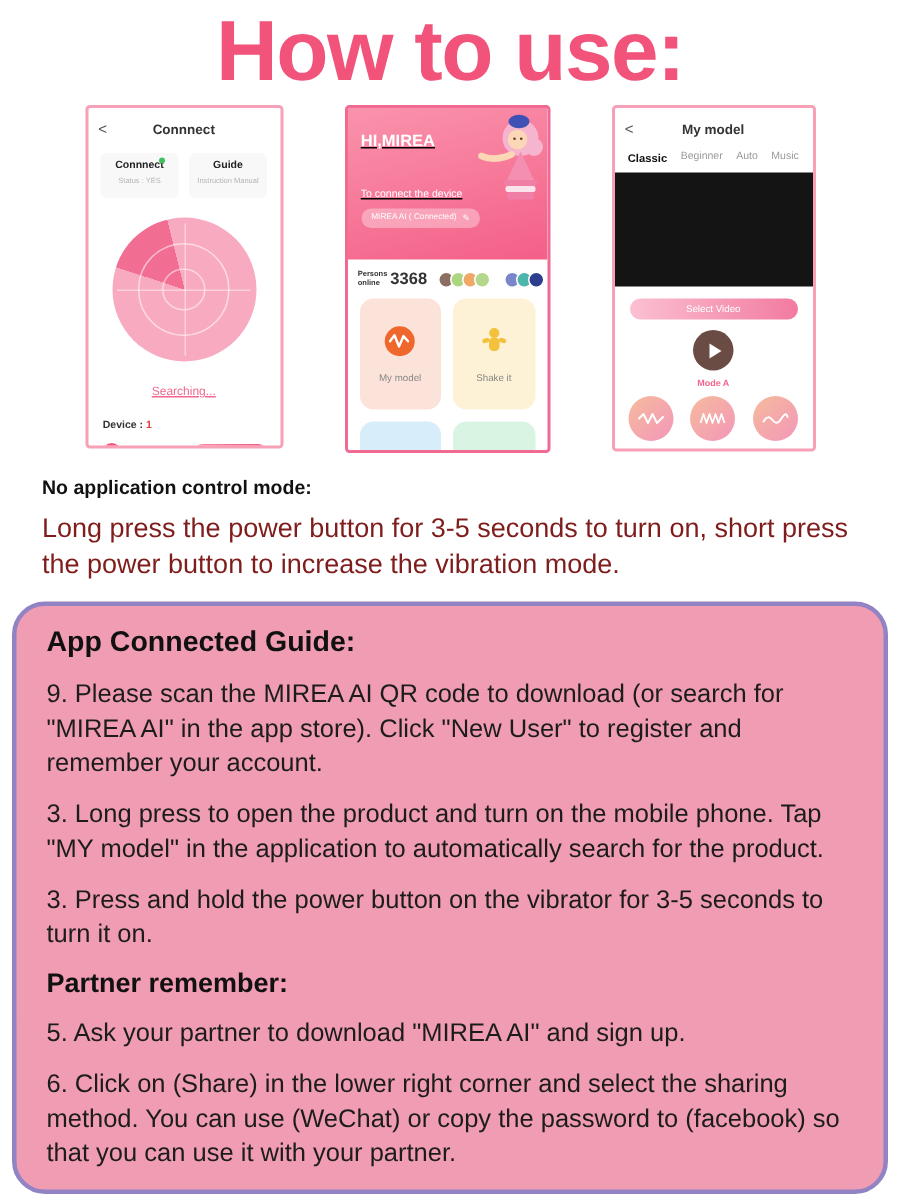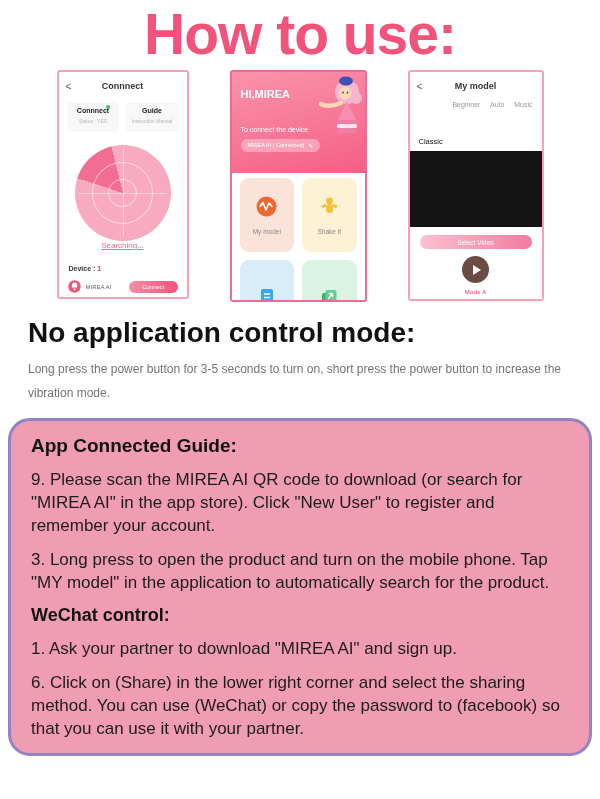--- a/index.html
+++ b/index.html
@@ -24,63 +24,63 @@
   .green-dot{position:absolute;top:3px;right:9px;width:4px;height:4px;border-radius:50%;background:#3ec25e;}
   .tc-label{font-size:7px;font-weight:bold;color:#222;}
   .tc-sub{font-size:5px;color:#b5b5b5;margin-top:4px;}
   .radar{width:96px;height:96px;border-radius:50%;margin:13px auto 0;background:#f8abc0;position:relative;}
   .radar-sweep{position:absolute;inset:0;border-radius:50%;background:conic-gradient(from 288deg, rgba(241,94,135,.8) 0 58deg, rgba(0,0,0,0) 58deg);}
   .radar-ring{position:absolute;border:1px solid rgba(255,255,255,.55);border-radius:50%;}
   .r1{inset:18%;}
   .r2{inset:35%;}
   .cross-h{position:absolute;left:4%;right:4%;top:50%;height:1px;background:rgba(255,255,255,.45);}
   .cross-v{position:absolute;top:4%;bottom:4%;left:50%;width:1px;background:rgba(255,255,255,.45);}
-  .searching{color:#f2688f;font-size:8px;text-align:center;text-decoration:underline;}
+  .searching{color:#f2688f;font-size:8px;text-align:center;margin-top:15px;text-decoration:underline;}
   .device-label{font-size:7px;font-weight:bold;color:#333;margin:15px 0 0 10px;}
   .device-label .red{color:#e53935;}
   .device-row{display:flex;align-items:center;margin:8px 9px 0;}
   .dev-name{font-size:6px;color:#666;margin-left:5px;flex:1;text-align:left;}
   .connect-btn{background:linear-gradient(90deg,#f98ba6,#f2547c);color:#fff;font-size:6px;padding:3px 13px;border-radius:9px;border:none;}
 
   
-  .p2-header{height:101px;background:linear-gradient(165deg,#fa93ac 0%,#f45f87 100%);position:relative;padding:8px 9px 0;box-sizing:border-box;}
+  .p2-header{height:101px;background:linear-gradient(165deg,#fa93ac 0%,#f45f87 100%);position:relative;padding:8px 9px 0;box-sizing:border-box;text-decoration:underline;}
   .greeting{color:#fff;font-weight:bold;font-size:11px;margin-top:8px;}
   .mascot{position:absolute;right:3px;top:2px;}
   .hint{color:#fff;font-size:7px;margin-top:26px;}
   .pill{margin-top:5px;background:rgba(255,255,255,.35);border-radius:8px;height:13px;display:inline-flex;align-items:center;padding:0 7px;gap:4px;}
   .pill-text{font-size:5.5px;color:#fff;}
   .link-ic{font-size:6px;color:#fff;}
   .persons-row{display:flex;align-items:center;padding:7px 7px 2px;}
   .persons-label{font-size:5px;font-weight:bold;color:#333;line-height:6px;}
   .persons-count{font-size:11px;font-weight:bold;color:#333;margin-left:2px;}
   .avatar-row{display:flex;margin-left:7px;align-items:center;}
   .avatar{width:11px;height:11px;border-radius:50%;border:1px solid #fff;margin-left:-3px;box-sizing:border-box;display:inline-block;}
   .avatar:first-child{margin-left:0;}
   .avatar-gap{margin-left:9px !important;}
   .cards{display:grid;grid-template-columns:1fr 1fr;gap:8px;padding:5px 8px 0;}
   .card{height:74px;border-radius:9px;display:flex;flex-direction:column;align-items:center;justify-content:center;gap:11px;}
   .c0{background:#fce3da;} .c1{background:#fdf2d5;} .c2{background:#d7edf9;} .c3{background:#d9f4e2;}
   .card-label{font-size:6.5px;color:#888;}
 
   
   .p3-tabs{display:flex;justify-content:space-between;padding:0 9px;margin:6px 0 5px;font-size:7px;color:#9a9a9a;}
-  .p3-tabs .active{color:#111;font-weight:normal;font-size:7.5px;margin-top:36px;}
+  .p3-tabs .active{color:#111;font-weight:bold;font-size:7.5px;}
   .video{height:76px;background:#141414;}
   .select-video{margin:8px auto 0;width:112px;height:14px;border-radius:7px;background:linear-gradient(90deg,#fbc0d1,#f27ba0);color:#fff;font-size:6.5px;display:flex;align-items:center;justify-content:center;border:none;}
   .play-btn{width:27px;height:27px;border-radius:50%;background:#6b4c44;margin:7px auto 0;display:flex;align-items:center;justify-content:center;border:none;padding:0;}
   .play-tri{width:0;height:0;border-left:8px solid #fff;border-top:5px solid transparent;border-bottom:5px solid transparent;margin-left:2px;}
   .mode-current{color:#f2688f;font-size:6px;text-align:center;margin-top:6px;font-weight:bold;}
   .modes{display:flex;justify-content:space-around;padding:0 4px;margin-top:5px;}
   .mode{display:flex;flex-direction:column;align-items:center;gap:5px;border:none;background:none;padding:0;}
   .mode-circle{width:30px;height:30px;border-radius:50%;background:linear-gradient(135deg,#f6bb9d 0%,#f39ab6 90%);display:flex;align-items:center;justify-content:center;}
   .mode-label{font-size:5.5px;color:#444;font-weight:bold;}
 
   
-  .no-app-heading{font-size:28px;font-weight:bold;color:#111;margin:15px 28px 0;}
-  .body-text{font-size:12px;color:#737373;line-height:24px;margin:8px 28px 0;}
+  .no-app-heading{font-size:13px;font-weight:bold;color:#111;margin:15px 28px 0;}
+  .body-text{font-size:18px;color:#7f1d1d;line-height:24px;margin:8px 28px 0;}
 
   .guide-box{margin:13px 8px 0;background:#f09cb3;border:3px solid #9183c4;border-radius:22px;padding:11px 20px 13px;box-sizing:border-box;}
   .guide-heading{font-size:19px;font-weight:bold;color:#111;margin:3px 0 0;}
   .guide-box p{font-size:17px;color:#1c1c1c;line-height:23px;margin:11px 0 0;}
   .partner-heading{font-size:18px;font-weight:bold;color:#111;margin:11px 0 0;}
 </style>
 </head>
 <body>
 
 <div class="page">
@@ -142,20 +142,36 @@
           <path d="M31 27 L40 46 L22 46 Z" fill="#f48fb1"></path>
           <rect x="20" y="46" width="22" height="4" rx="1.5" fill="#ef7fa5"></rect>
           <rect x="21" y="50" width="20" height="4" rx="1.5" fill="#fce4ec"></rect>
           <rect x="22" y="54" width="18" height="5" rx="1.5" fill="#ef7fa5"></rect>
         </svg>
         <div class="hint">To connect the device</div>
         <div class="pill">
           <span class="pill-text">MIREA AI ( Connected)</span>
           <span class="link-ic">✎</span>
         </div>
+      </div>
+      <div class="persons-row">
+        <div class="persons-label">
+          <div>Persons</div>
+          <div>online</div>
+        </div>
+        <div class="persons-count">3368</div>
+        <div class="avatar-row">
+            <span class="avatar" style="background: rgb(141, 110, 99);"></span>
+            <span class="avatar" style="background: rgb(174, 213, 129);"></span>
+            <span class="avatar" style="background: rgb(240, 168, 103);"></span>
+            <span class="avatar" style="background: rgb(180, 215, 140);"></span>
+            <span class="avatar avatar-gap" style="background: rgb(121, 134, 203);"></span>
+            <span class="avatar" style="background: rgb(77, 182, 172);"></span>
+            <span class="avatar" style="background: rgb(44, 62, 140);"></span>
+          </div>
       </div>
       <div class="cards">
         <div class="card c0">
           <svg width="21" height="21" viewBox="0 0 21 21">
             <circle cx="10.5" cy="10.5" r="10" fill="#f0672e"></circle>
             <polyline points="4,10.5 7,6.5 10,14 13,7 16,10.5" fill="none" stroke="#fff" stroke-width="1.6" stroke-linecap="round" stroke-linejoin="round"></polyline>
           </svg>
           <div class="card-label">My model</div>
         </div>
         <div class="card c1">
@@ -237,18 +253,19 @@
 
   </div>
 
   <h2 class="no-app-heading">No application control mode:</h2>
   <p class="body-text">Long press the power button for 3-5 seconds to turn on, short press the power button to increase the vibration mode.</p>
 
   <div class="guide-box">
     <h3 class="guide-heading">App Connected Guide:</h3>
     <p>9. Please scan the MIREA AI QR code to download (or search for "MIREA AI" in the app store). Click "New User" to register and remember your account.</p>
     <p>3. Long press to open the product and turn on the mobile phone. Tap "MY model" in the application to automatically search for the product.</p>
-    <h3 class="partner-heading">WeChat control:</h3>
-    <p>1. Ask your partner to download "MIREA AI" and sign up.</p>
+    <p>3. Press and hold the power button on the vibrator for 3-5 seconds to turn it on.</p>
+    <h3 class="partner-heading">Partner remember:</h3>
+    <p>5. Ask your partner to download "MIREA AI" and sign up.</p>
     <p>6. Click on (Share) in the lower right corner and select the sharing method. You can use (WeChat) or copy the password to (facebook) so that you can use it with your partner.</p>
   </div>
 
 </div>
 
 </body></html>

